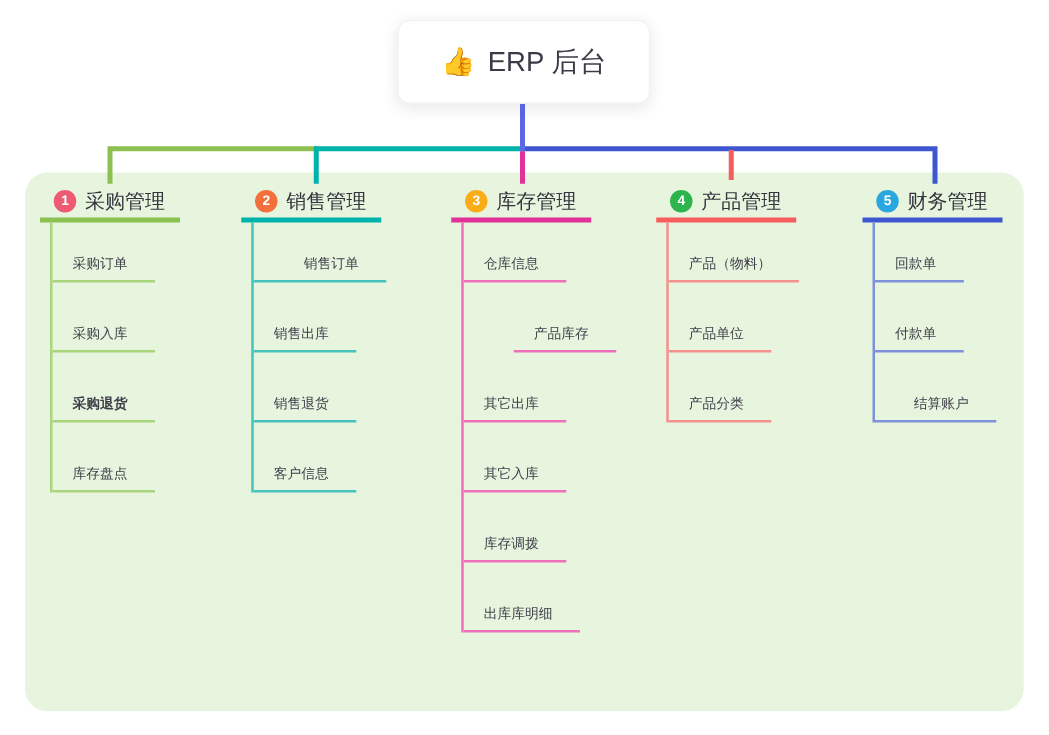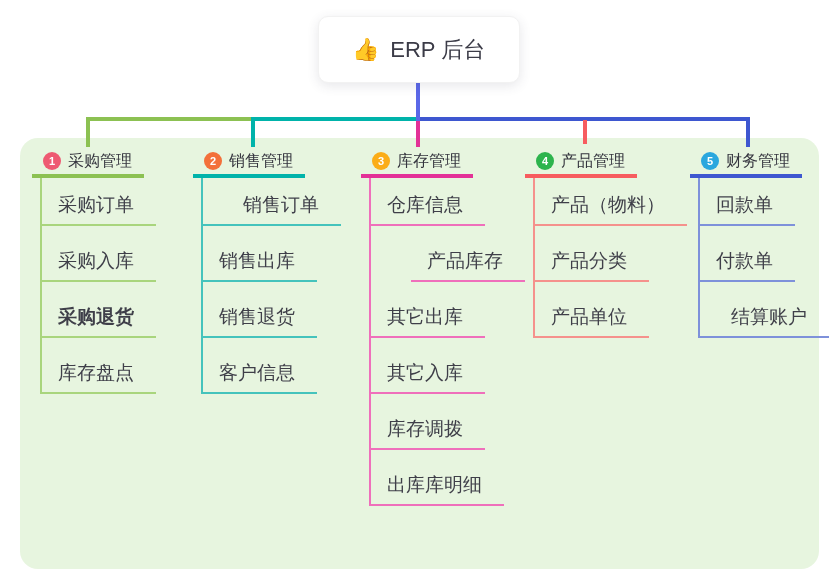--- a/index.html
+++ b/index.html
@@ -30,21 +30,21 @@
   .badge {
     width: 18px; height: 18px; flex: 0 0 18px; border-radius: 50%;
     color: #ffffff; font-size: 11px; font-weight: 700; line-height: 18px;
     text-align: center;
   }
   .children { margin-left: 8px; border-left: 2px solid #ccc; width: 132px; }
   .child { height: 56px; display: flex; align-items: flex-end; }
   .child:first-child { height: 48px; }
   .child > span {
     display: inline-block; border-bottom: 2px solid #ccc;
-    padding: 0 22px 6px 16px; font-size: 19px; color: #3f3f49; white-space: nowrap;
+    padding: 0 22px 6px 16px; font-size: 11px; color: #3f3f49; white-space: nowrap;
   }
 </style>
 </head>
 <body>
 
 <div class="panel" style="background-color: rgb(231, 245, 223);"></div>
 
 <svg class="connectors" width="839" height="588" viewBox="0 0 839 588">
   <path d="M88 147 L88 119 L255 119" fill="none" stroke-width="4" stroke="#8cc152"></path>
   <path d="M253 147 L253 119 L420 119" fill="none" stroke-width="4" stroke="#00b3aa"></path>
@@ -131,24 +131,24 @@
 <div class="branch" style="left:525px">
   <div class="branch-title" style="border-bottom-color: rgb(247, 92, 95);">
     <span class="badge" style="background-color: rgb(45, 180, 77);">4</span>
     <span>产品管理</span>
   </div>
   <div class="children" style="border-left-color: rgb(245, 145, 140);">
     <div class="child">
       <span style="border-bottom-color: rgb(245, 145, 140);">产品（物料）</span>
       </div>
     <div class="child">
-      <span style="border-bottom-color: rgb(245, 145, 140);">产品分类</span>
+      <span style="border-bottom-color: rgb(245, 145, 140);">产品单位</span>
       </div>
     <div class="child">
-      <span style="border-bottom-color: rgb(245, 145, 140);">产品单位</span>
+      <span style="border-bottom-color: rgb(245, 145, 140);">产品分类</span>
       </div>
   </div>
 </div>
 
 <div class="branch" style="left:690px">
   <div class="branch-title" style="border-bottom-color: rgb(62, 87, 208);">
     <span class="badge" style="background-color: rgb(42, 167, 222);">5</span>
     <span>财务管理</span>
   </div>
   <div class="children" style="border-left-color: rgb(126, 145, 218);">

